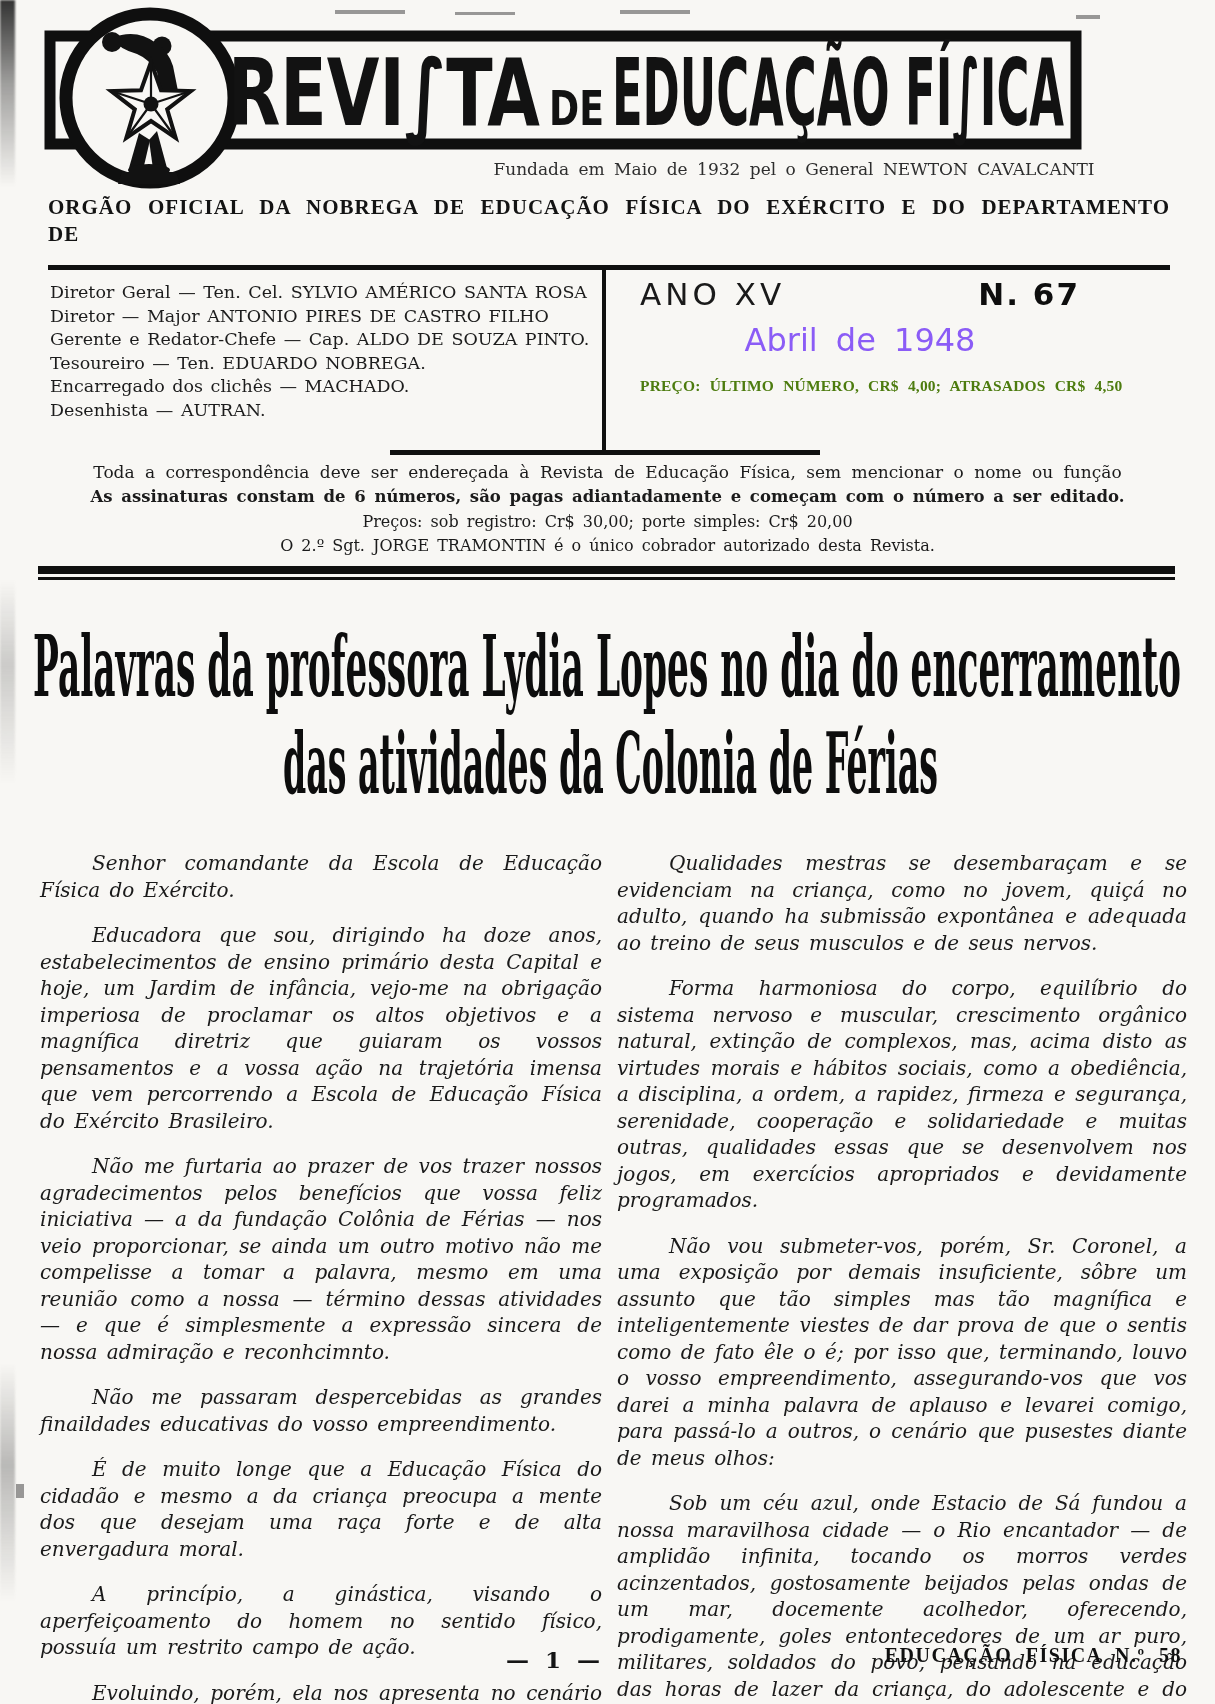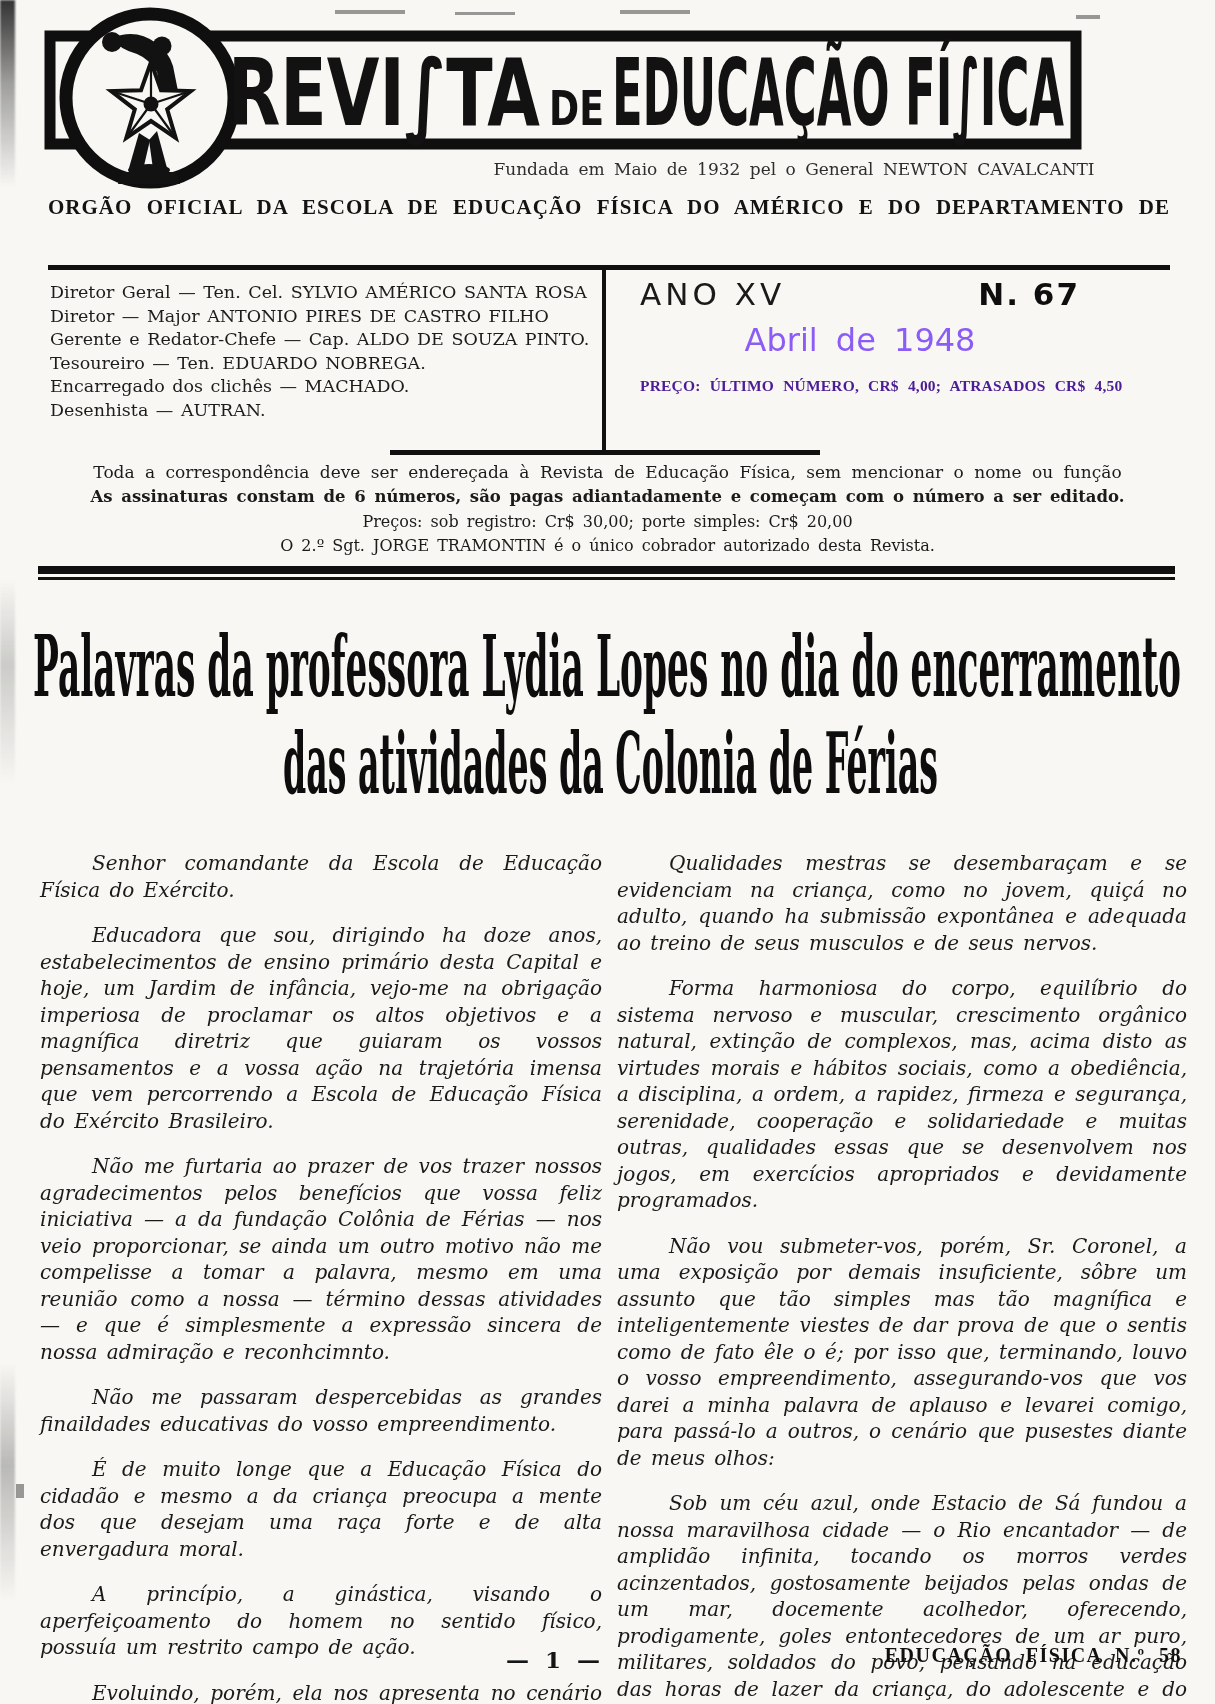--- a/index.html
+++ b/index.html
@@ -40,21 +40,21 @@
     font-size:17.5px;line-height:23.5px;color:#1c1c1c;word-spacing:2px;
   }
   
   .issue{left:640px;top:276px;width:440px;font-family:"DejaVu Sans",sans-serif;}
   .issue-row{display:flex;justify-content:space-between;align-items:baseline;}
   .ano{font-size:31px;letter-spacing:4px;color:#1a1a1a;}
   .numero{font-size:31px;font-weight:bold;color:#0e0e0e;letter-spacing:2px;}
   .date{font-size:32px;text-align:center;margin-top:9px;color:#8b5cf6;word-spacing:8px;}
   .price{
     font-family:"Liberation Serif",serif;font-weight:bold;font-size:15.5px;
-    margin-top:18px;white-space:nowrap;word-spacing:5px;letter-spacing:.2px;color:#4c1d95;
+    margin-top:18px;white-space:nowrap;word-spacing:5px;letter-spacing:.2px;color:#4d7c0f;
   }
   
   .notices{left:85px;top:462px;width:1045px;text-align:center;color:#1b1b1b;}
   .notices .n1{font-size:17px;word-spacing:5px;}
   .notices .n2{font-size:16.5px;font-weight:bold;word-spacing:3px;margin-top:5px;}
   .notices .n3{font-size:16px;margin-top:6px;word-spacing:3px;}
   .notices .n4{font-size:16px;margin-top:5px;word-spacing:3px;}
   
   .headline-svg{left:0;top:583px;}
   .headline-svg text{font-family:"DejaVu Serif",serif;font-weight:bold;fill:#0d0d0d;}
@@ -109,21 +109,21 @@
     </g>
 
     <text class="banner-title" x="228" y="125" font-size="92" textLength="312" lengthAdjust="spacingAndGlyphs">REVI∫TA</text>
     <text class="banner-title" x="549" y="125" font-size="48" textLength="55" lengthAdjust="spacingAndGlyphs">DE</text>
     <text class="banner-title" x="612" y="125" font-size="92" textLength="452" lengthAdjust="spacingAndGlyphs">EDUCAÇÃO FÍ∫ICA</text>
   </svg>
 
   <div class="abs founded">Fundada em Maio de 1932 pel o General NEWTON CAVALCANTI</div>
 
   <div class="abs organ">
-    <div class="l1">ORGÃO OFICIAL DA ESCOLA DE EDUCAÇÃO FÍSICA DO AMÉRICO E DO DEPARTAMENTO DE</div>
+    <div class="l1">ORGÃO OFICIAL DA NOBREGA DE EDUCAÇÃO FÍSICA DO EXÉRCITO E DO DEPARTAMENTO DE</div>
   </div>
 
   <div class="abs rule" style="left:48px;top:265px;width:1122px;height:5px;"></div>
   <div class="abs rule" style="left:602px;top:268px;width:4px;height:185px;"></div>
   <div class="abs rule" style="left:390px;top:450px;width:430px;height:5px;"></div>
 
   <div class="abs staff">
     <div>Diretor Geral — Ten. Cel. SYLVIO AMÉRICO SANTA ROSA</div>
     <div>Diretor — Major ANTONIO PIRES DE CASTRO FILHO</div>
     <div>Gerente e Redator-Chefe — Cap. ALDO DE SOUZA PINTO.</div>

